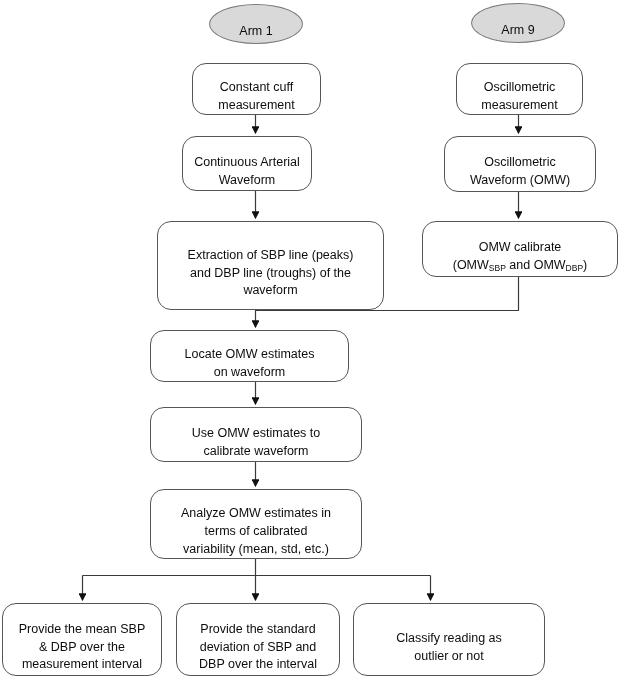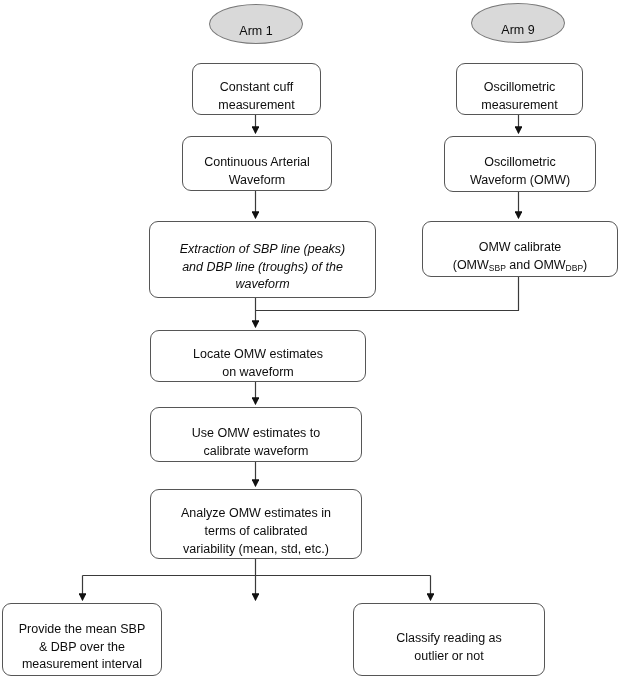--- a/index.html
+++ b/index.html
@@ -24,39 +24,39 @@
     display: flex;
     align-items: center;
     justify-content: center;
     text-align: center;
     background: #ffffff;
     border: 1.4px solid #565656;
     font-size: 12.5px;
     line-height: 1.42;
     color: #0d0d0d;
   }
-  .box { border-radius: 9px; }
+  .box { border-radius: 14px; }
   .ellipse {
     border-radius: 50%;
     background: #d9d9d9;
     border: 1.5px solid #787878;
   }
   .label { display: block; padding: 1px 3px; margin-top: 16px; }
   sub { font-size: 8.5px; line-height: 0; vertical-align: -2px; }
 
   
   .n-arm1        { left: 209px; top: 4px;   width: 94px;  height: 40px; }
   .n-arm2        { left: 471px; top: 3px;   width: 94px;  height: 40px; }
   .n-cc          { left: 192px; top: 63px;  width: 129px; height: 52px; }
   .n-om          { left: 456px; top: 63px;  width: 127px; height: 52px; }
-  .n-caw         { left: 182px; top: 136px; width: 150px; height: 55px; }
+  .n-caw         { left: 182px; top: 136px; width: 130px; height: 55px; }
   .n-omw         { left: 444px; top: 136px; width: 152px; height: 56px; }
-  .n-ext         { left: 149px; top: 221px; width: 227px; height: 77px; font-style: italic; }
+  .n-ext         { left: 157px; top: 221px; width: 227px; height: 89px; }
   .n-est         { left: 422px; top: 221px; width: 196px; height: 56px; }
-  .n-loc         { left: 150px; top: 330px; width: 216px; height: 52px; }
+  .n-loc         { left: 150px; top: 330px; width: 199px; height: 52px; }
   .n-cal         { left: 150px; top: 407px; width: 212px; height: 55px; }
   .n-ana         { left: 150px; top: 489px; width: 212px; height: 70px; }
   .n-mean        { left: 2px;   top: 603px; width: 160px; height: 73px; align-items: center; }
   .n-std         { left: 176px; top: 603px; width: 164px; height: 73px; }
   .n-cls         { left: 353px; top: 603px; width: 192px; height: 73px; }
 </style>
 </head>
 <body>
 
 <div class="canvas">
@@ -113,17 +113,20 @@
   </div>
   <div class="node box n-ana">
     <span class="label">Analyze OMW estimates in<br>terms of calibrated<br>variability (mean, std, etc.)</span>
   </div>
   <div class="node box n-cal">
     <span class="label">Use OMW estimates to<br>calibrate waveform</span>
   </div>
   <div class="node box n-mean">
     <span class="label">Provide the mean SBP<br>&amp; DBP over the<br>measurement interval</span>
   </div>
+  <div class="node box n-std">
+    <span class="label">Provide the standard<br>deviation of SBP and<br>DBP over the interval</span>
+  </div>
   <div class="node box n-cls">
     <span class="label">Classify reading as<br>outlier or not</span>
   </div>
 
 </div>
 
 </body></html>

